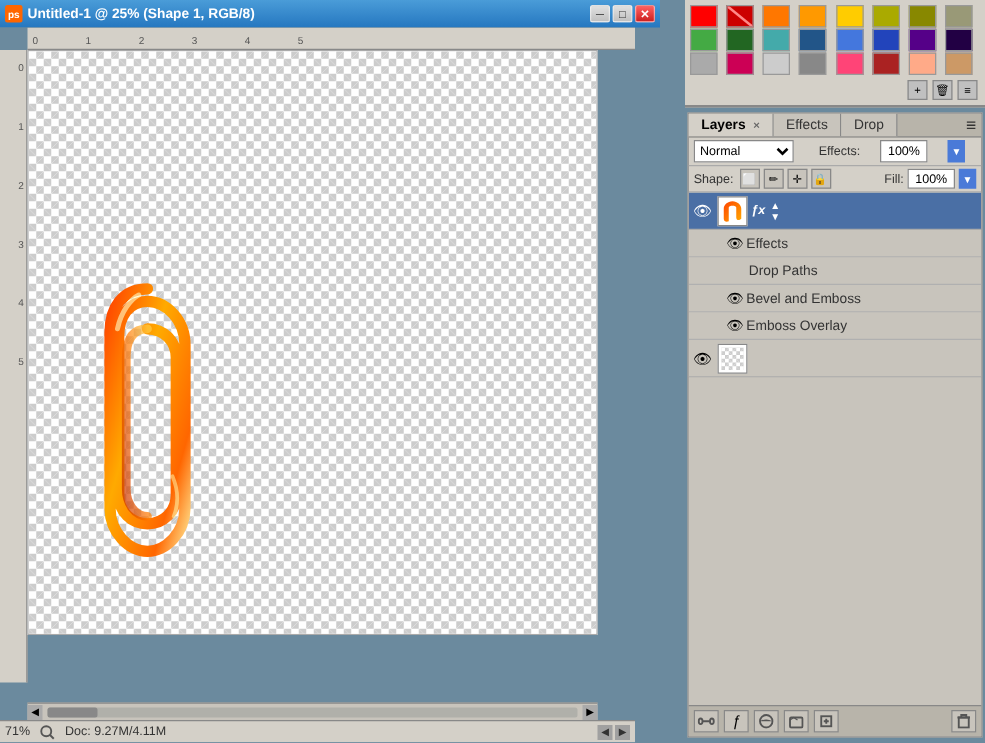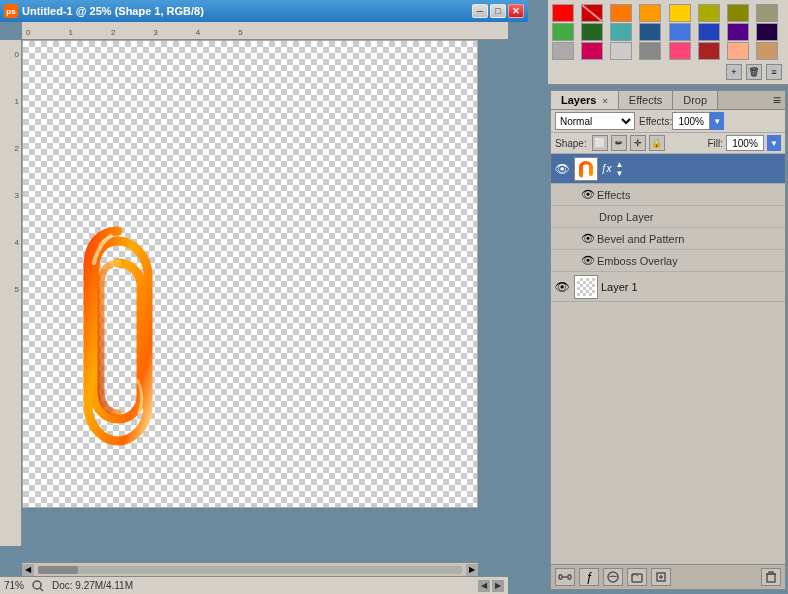--- a/index.html
+++ b/index.html
@@ -259,21 +259,21 @@
       font-size: 14px;
       color: #333;
     }
 
     
     .layers-controls {
       display: flex;
       align-items: center;
       padding: 2px 4px;
       border-bottom: 1px solid #aaa;
-      gap: 0;
+      gap: 16px;
     }
     .blend-select {
       width: 80px;
       height: 18px;
       font-size: 10px;
       background: white;
       border: 1px solid #888;
       cursor: pointer;
     }
     .opacity-label {
@@ -399,20 +399,21 @@
     .layer-name {
       font-size: 11px;
       color: #111;
       flex: 1;
     }
     .layer-fx {
       font-size: 10px;
       color: #555;
       margin-right: 4px;
       font-style: italic;
+      font-weight: bold;
     }
     .layer-fx.white { color: white; }
 
     
     .effect-row {
       display: flex;
       align-items: center;
       padding: 1px 4px 1px 40px;
       background: #c8c4bc;
       border-bottom: 1px solid #b0b0b0;
@@ -701,45 +702,44 @@
       </div>
 
       <div class="effect-row" style="padding-left: 28px; background:#c8c4bc;">
         <div class="effect-visibility">
           <span>👁</span>
         </div>
         <span class="effect-name">Effects</span>
       </div>
 
       <div class="effect-row" style="padding-left: 48px;">
-        <span class="effect-name">Drop Layer</span>
+        <span class="effect-name">Drop Paths</span>
       </div>
 
       <div class="effect-row" style="padding-left: 28px;">
         <div class="effect-visibility">
           <span>👁</span>
         </div>
-        <span class="effect-name">Bevel and Pattern</span>
+        <span class="effect-name">Bevel and Emboss</span>
       </div>
 
       <div class="effect-row" style="padding-left: 28px;">
         <div class="effect-visibility">
           <span>👁</span>
         </div>
         <span class="effect-name">Emboss Overlay</span>
       </div>
 
       <div class="layer-item">
         <div class="layer-visibility">
           <span class="eye-icon">👁</span>
         </div>
         <div class="layer-thumb">
           <div style="width:18px;height:18px;background-image:linear-gradient(45deg,#ccc 25%,transparent 25%),linear-gradient(-45deg,#ccc 25%,transparent 25%),linear-gradient(45deg,transparent 75%,#ccc 75%),linear-gradient(-45deg,transparent 75%,#ccc 75%);background-size:6px 6px;background-position:0 0,0 3px,3px -3px,-3px 0px;background-color:#fff;"></div>
         </div>
-        <span class="layer-name">Layer 1</span>
       </div>
 
       <div style="height: 60px; background: #c8c4bc;"></div>
     </div>
 
     <div class="layers-footer">
       <div class="footer-btn">
         <svg width="14" height="12" viewBox="0 0 14 12">
           <path d="M4 6 L10 6 M4 6 C4 3, 1 3, 1 6 C1 9, 4 9, 4 6 M10 6 C10 3, 13 3, 13 6 C13 9, 10 9, 10 6" fill="none" stroke="#555" stroke-width="1.5"></path>
         </svg>

